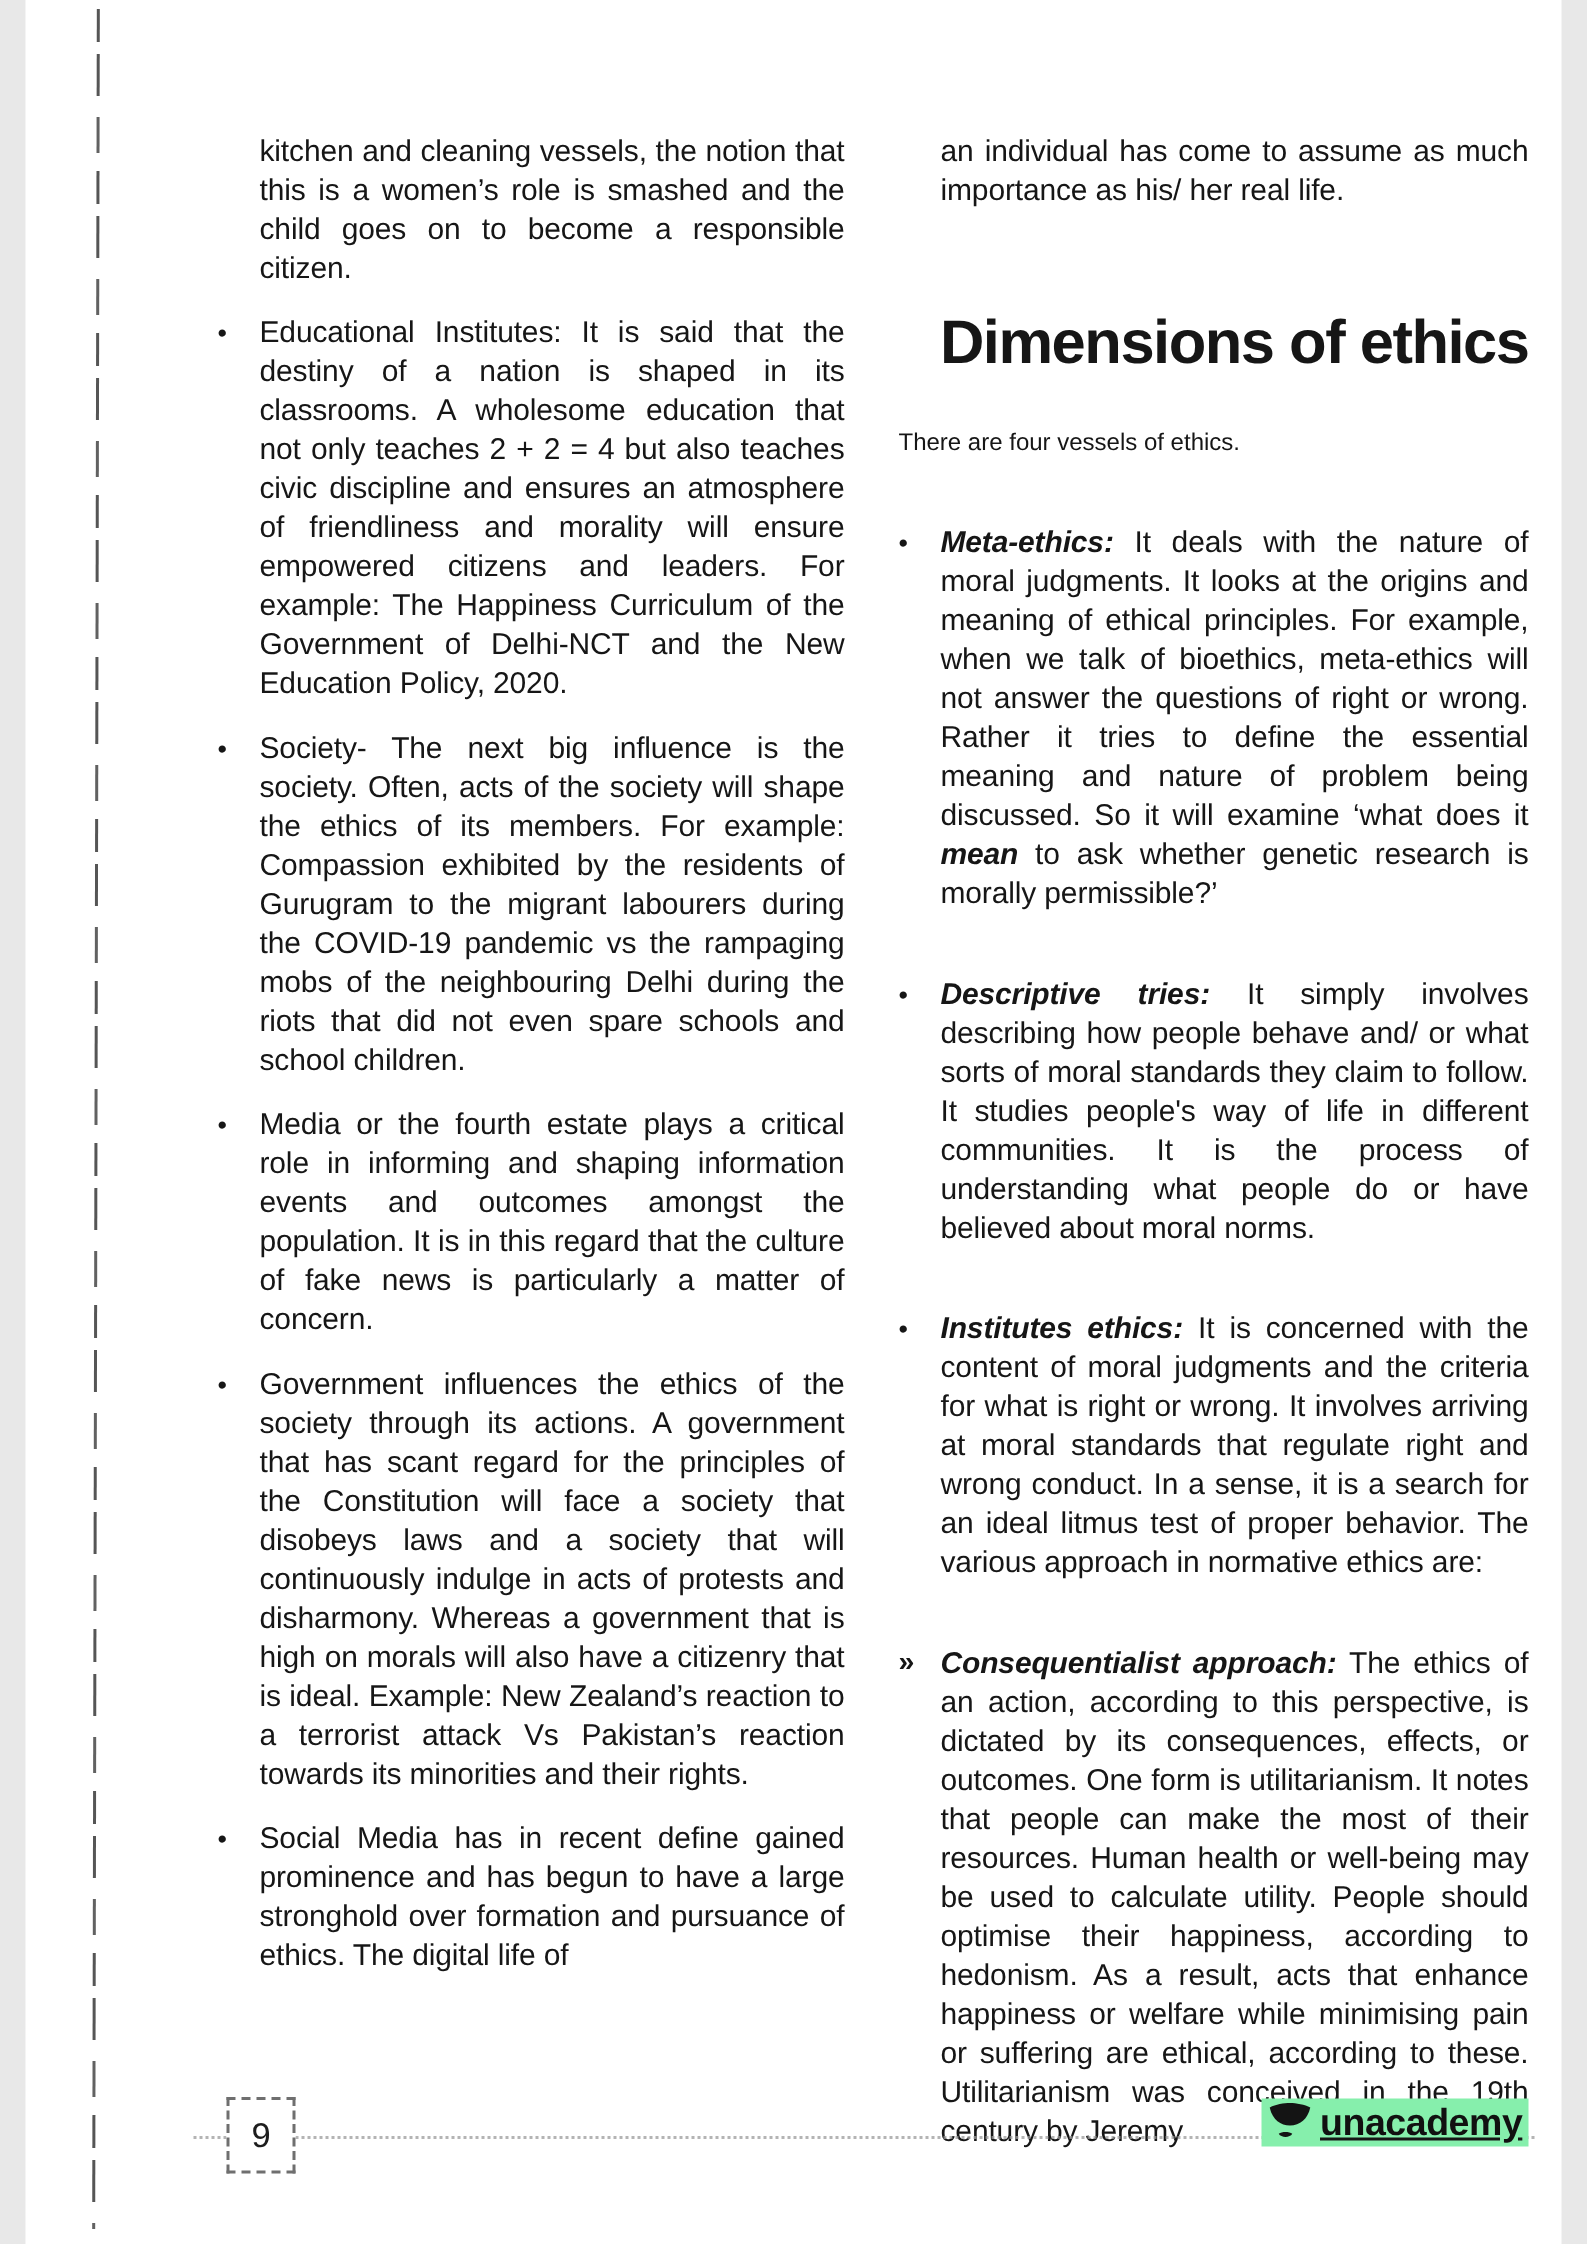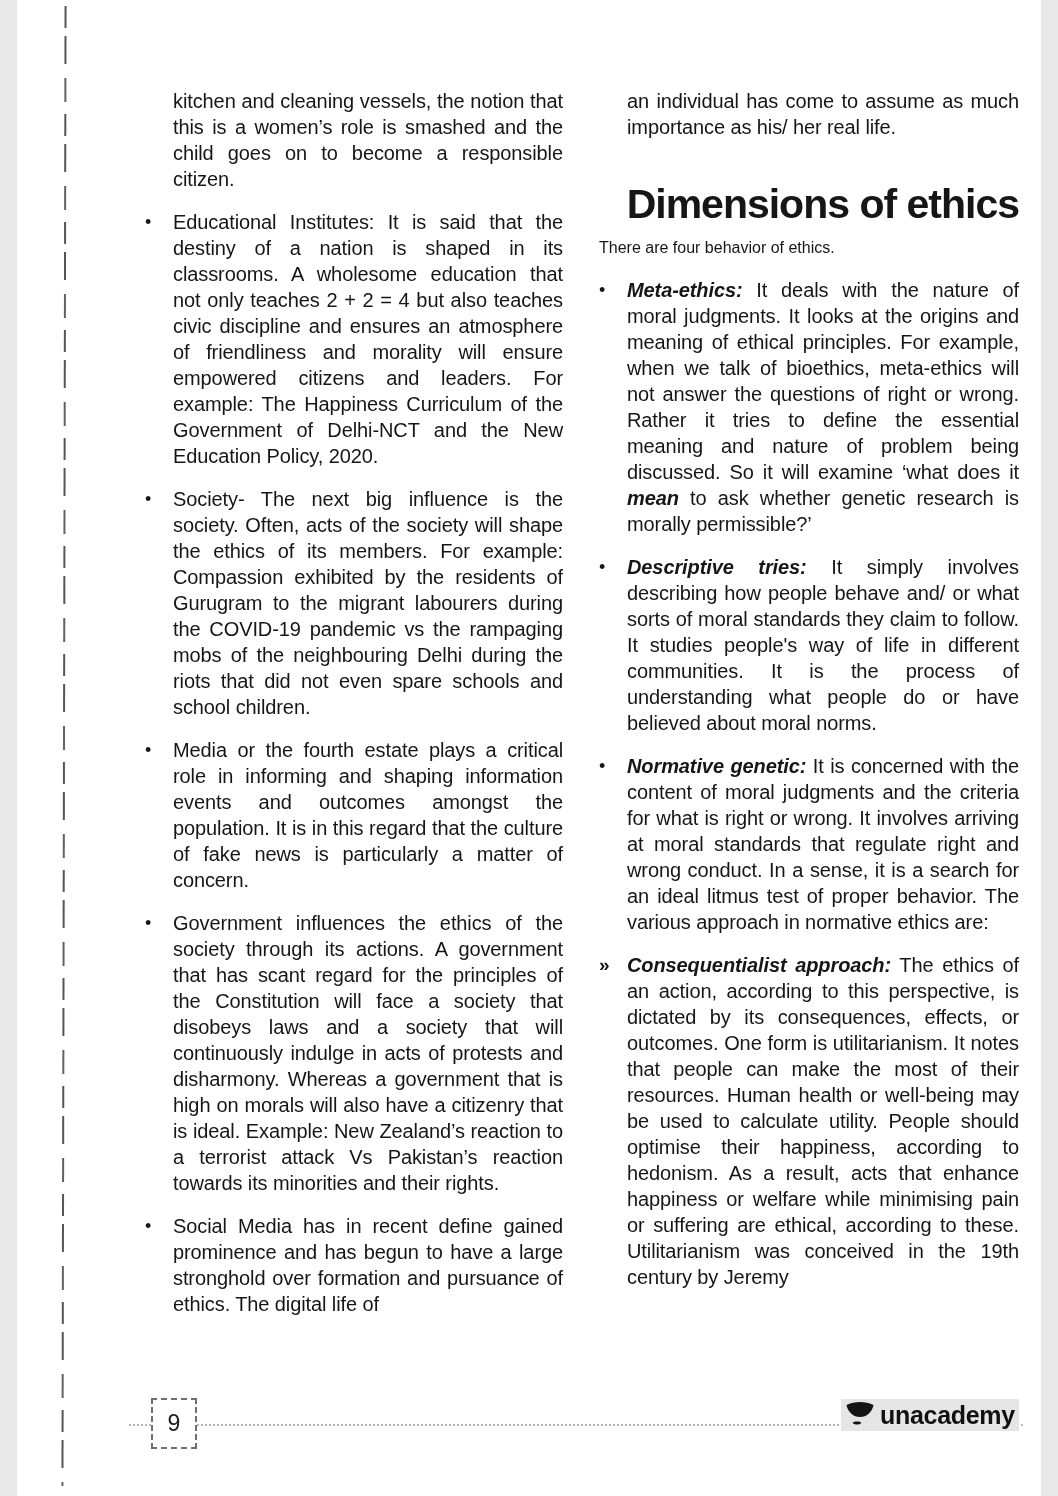--- a/index.html
+++ b/index.html
@@ -22,21 +22,21 @@
       #3a3a3a 72px 96px, transparent 96px 108px);
     opacity:.8;
     transform:rotate(0.12deg);
   }
   .columns {
     position:absolute; top:88px; left:128px;
     display:flex; gap:36px;
   }
   .col { display:flex; flex-direction:column; }
   .col-left  { width:418px; }
-  .col-right { width:420px; }
+  .col-right { width:420px;gap:24px; }
   .para {
     display:flex;
     margin:0 0 17px 0;
     font-size:20px; line-height:26px;
   }
   .marker {
     flex:none; width:28px;
     font-size:18px; line-height:26px;
   }
   .marker.sub { font-weight:bold; font-size:19px; }
@@ -62,21 +62,21 @@
     position:absolute; left:134px; top:1398px;
     width:42px; height:47px;
     border:2px dashed #6f6f6f;
     background:#fff;
     display:flex; align-items:center; justify-content:center;
     font-size:23px; color:#1d1d1d;
   }
   .brand {
     position:absolute; left:824px; top:1399px;
     display:flex; align-items:center; gap:5px;
-    background:#e5e5e5; padding:0 4px;
+    background:#86efac; padding:0 4px;text-decoration:underline;
   }
   .brand-name {
     font-size:25px; font-weight:600; letter-spacing:-0.3px; color:#111;
   }
 </style>
 </head>
 <body>
 
 <div class="page">
 
@@ -120,40 +120,40 @@
 
     <div class="col col-right">
 
       <div class="para">
         <span class="marker"></span>
         <div class="ptext">an individual has come to assume as much importance as his/ her real life.</div>
       </div>
 
       <h1 class="heading">Dimensions of ethics</h1>
 
-      <div class="intro">There are four behavior of ethics.</div>
+      <div class="intro">There are four vessels of ethics.</div>
 
       <div class="para">
         <span class="marker">•</span>
         <div class="ptext">
           <b>Meta-ethics:</b><span> It deals with the nature of moral judgments. It looks at the origins and meaning of ethical principles. For example, when we talk of bioethics, meta-ethics will not answer the questions of right or wrong. Rather it tries to define the essential meaning and nature of problem being discussed. So it will examine ‘what does it </span><b>mean</b><span> to ask whether genetic research is morally permissible?’</span>
         </div>
       </div>
 
       <div class="para">
         <span class="marker">•</span>
         <div class="ptext">
           <b>Descriptive tries:</b><span> It simply involves describing how people behave and/ or what sorts of moral standards they claim to follow. It studies people's way of life in different communities. It is the process of understanding what people do or have believed about moral norms.</span>
         </div>
       </div>
 
       <div class="para">
         <span class="marker">•</span>
         <div class="ptext">
-          <b>Normative genetic:</b><span> It is concerned with the content of moral judgments and the criteria for what is right or wrong. It involves arriving at moral standards that regulate right and wrong conduct. In a sense, it is a search for an ideal litmus test of proper behavior. The various approach in normative ethics are:</span>
+          <b>Institutes ethics:</b><span> It is concerned with the content of moral judgments and the criteria for what is right or wrong. It involves arriving at moral standards that regulate right and wrong conduct. In a sense, it is a search for an ideal litmus test of proper behavior. The various approach in normative ethics are:</span>
         </div>
       </div>
 
       <div class="para">
         <span class="marker sub">»</span>
         <div class="ptext">
           <b>Consequentialist approach:</b><span> The ethics of an action, according to this perspective, is dictated by its consequences, effects, or outcomes. One form is utilitarianism. It notes that people can make the most of their resources. Human health or well-being may be used to calculate utility. People should optimise their happiness, according to hedonism. As a result, acts that enhance happiness or welfare while minimising pain or suffering are ethical, according to these. Utilitarianism was conceived in the 19th century by Jeremy</span>
         </div>
       </div>
 

